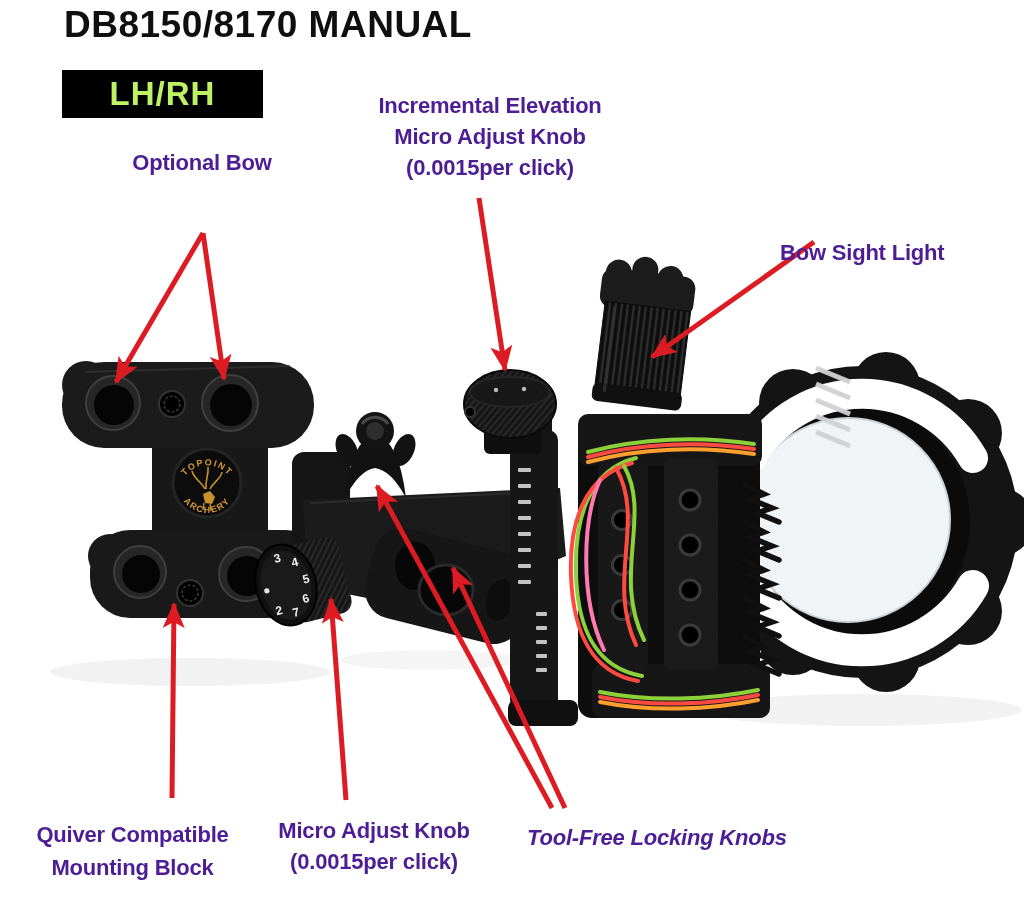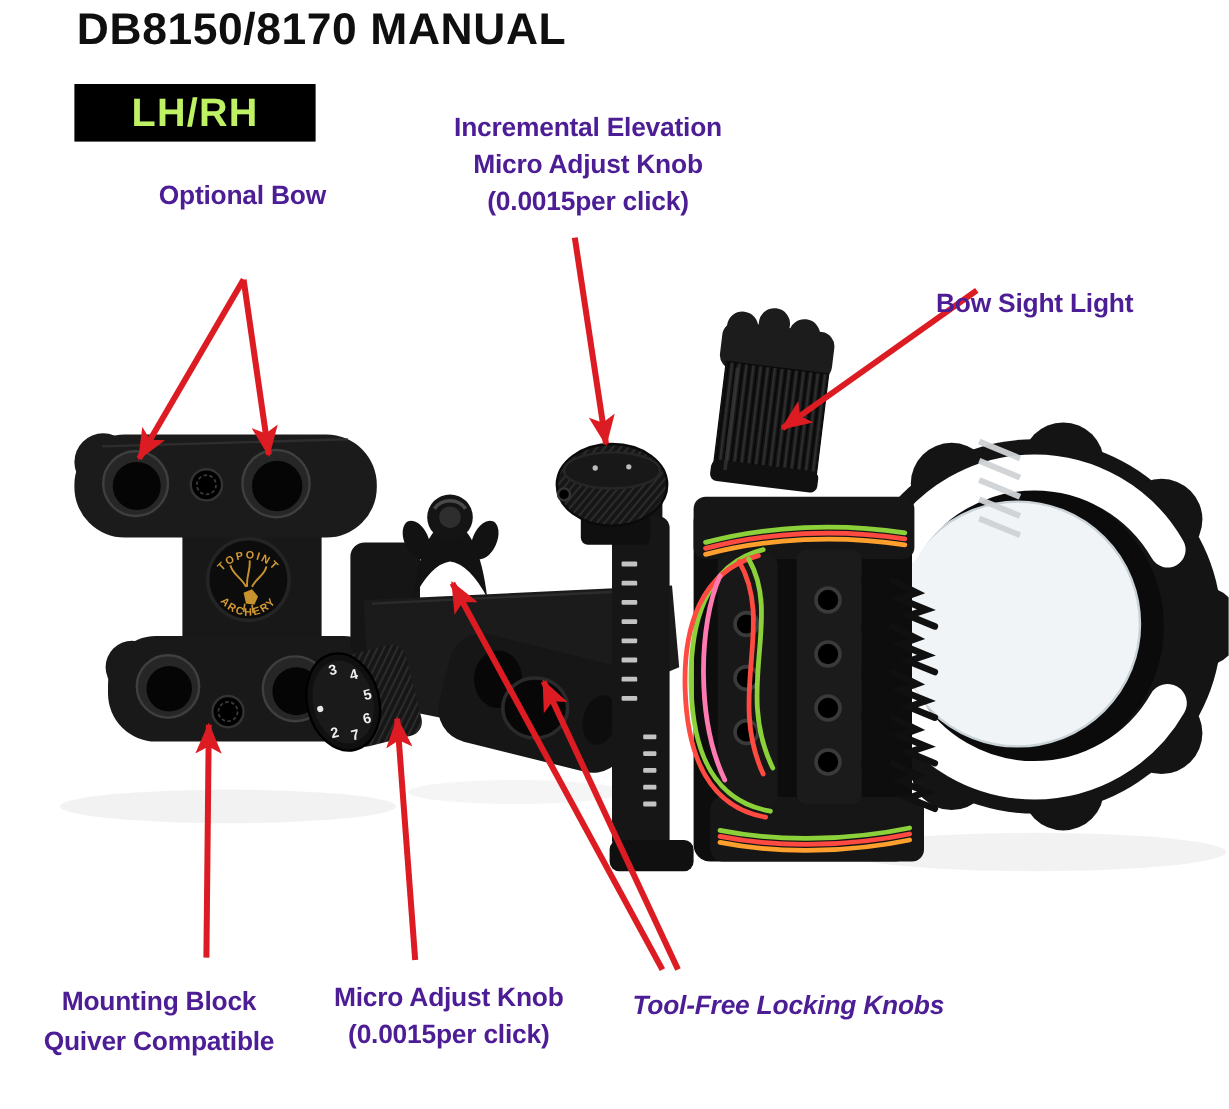--- a/index.html
+++ b/index.html
@@ -278,22 +278,22 @@
     <div>Incremental Elevation</div>
     <div>Micro Adjust Knob</div>
     <div>(0.0015per click)</div>
   </div>
 
   <div class="callout co-light">
     <div>Bow Sight Light</div>
   </div>
 
   <div class="callout co-block">
+    <div>Quiver Compatible</div>
     <div>Mounting Block</div>
-    <div>Quiver Compatible</div>
   </div>
 
   <div class="callout co-windage">
     <div>Micro Adjust Knob</div>
     <div>(0.0015per click)</div>
   </div>
 
   <div class="callout co-locking">
     <div>Tool-Free Locking Knobs</div>
   </div>

